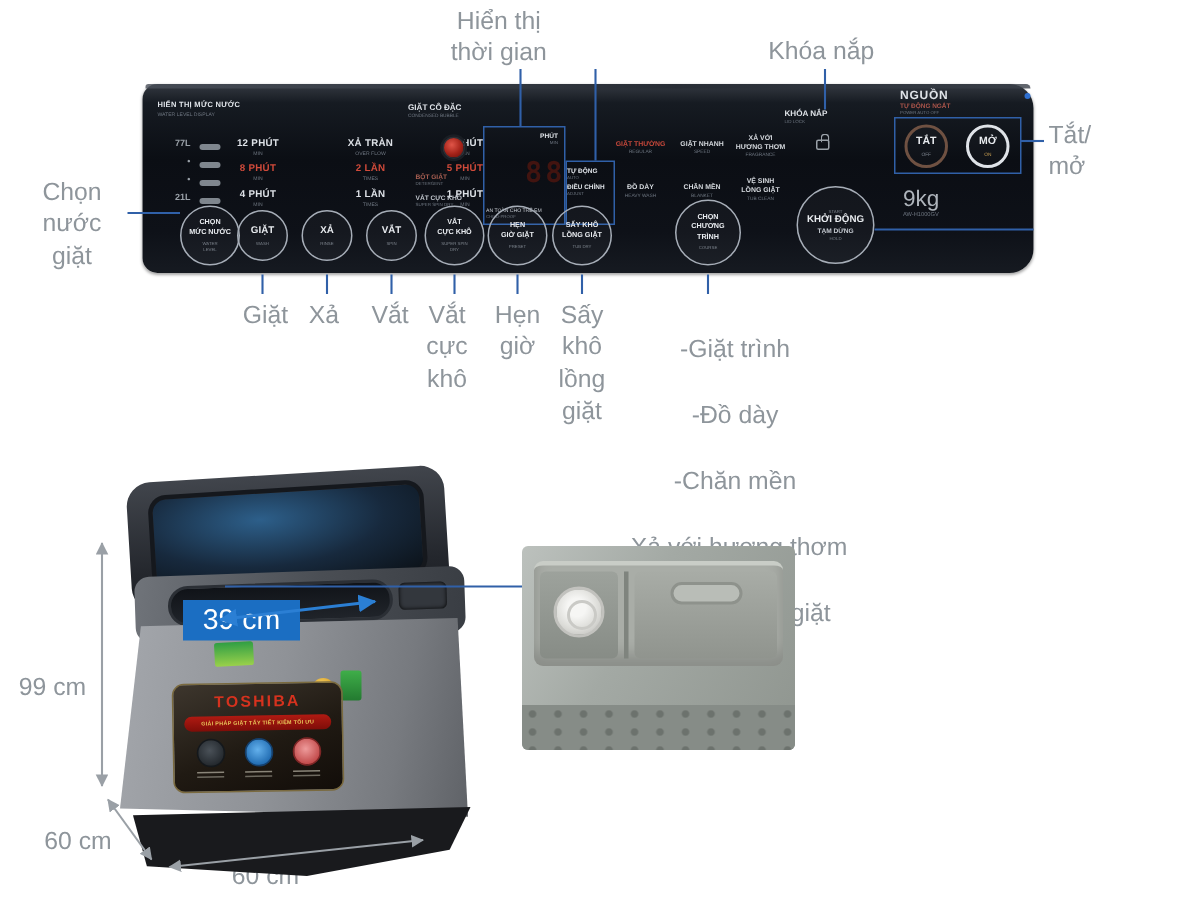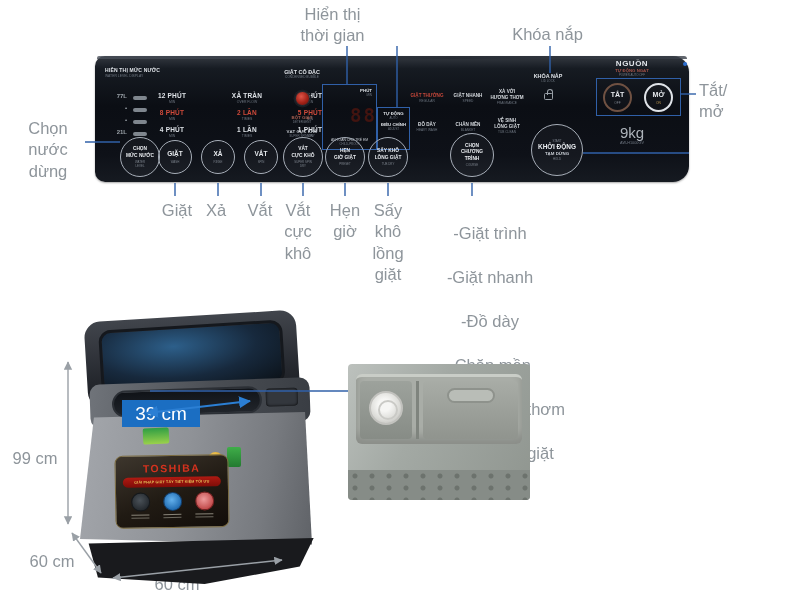--- a/index.html
+++ b/index.html
@@ -13,21 +13,21 @@
   .prog{position:absolute;color:#8e959b;font-size:16.5px;line-height:22px;text-align:center;white-space:pre-line}
   
   .panel{position:absolute;left:95px;top:56px;width:594px;height:126px;
          background:linear-gradient(180deg,#343941 0,#161b22 10%,#0b0e14 40%,#0e1118 78%,#161a21 100%);
          border-radius:10px 16px 16px 10px;box-shadow:0 1px 2px rgba(0,0,0,.35)}
   .panel::before{content:"";position:absolute;left:2px;right:2px;top:0;height:3px;
          background:linear-gradient(90deg,#4a505a,#262b33 60%,#3a4049);border-radius:10px 16px 0 0;opacity:.8}
   .p{position:absolute}
   .tvi{color:#dfe3e8;font-weight:bold}
   .ten{color:#6e7681}
-  .ctr{text-align:center}
+  .ctr{}
   
   .wl-title{font-size:5px;letter-spacing:.2px}
   .wl-sub{font-size:3.4px}
   .wl-row{position:absolute;font-size:6px;color:#9aa1a8;font-weight:bold}
   .wl-dash{position:absolute;width:14px;height:3.5px;background:#7f868e;border-radius:2px}
   
   .opt{position:absolute;width:60px;text-align:center}
   .ov{font-size:6.5px;font-weight:bold;color:#dde1e6;letter-spacing:.2px}
   .ov.hot{color:#d04a3a}
   .ou{font-size:3.4px;color:#6e7681;margin-top:.5px}
@@ -130,38 +130,37 @@
 </head>
 <body>
 
 <div class="stage">
 
   <div class="callout" style="left:285px;top:4px;width:95px">Hiển thị
 thời gian</div>
   <div class="callout" style="left:505px;top:24px;width:85px">Khóa nắp</div>
   <div class="callout" style="left:15px;top:118px;width:66px">Chọn
 nước
-dừng</div>
+giặt</div>
   <div class="callout left-al" style="left:699px;top:80px;width:60px">Tắt/
 mở</div>
   <div class="callout" style="left:152px;top:200px;width:50px">Giặt</div>
   <div class="callout" style="left:196px;top:200px;width:40px">Xả</div>
   <div class="callout" style="left:238px;top:200px;width:44px">Vắt</div>
   <div class="callout" style="left:276px;top:200px;width:44px">Vắt
 cực
 khô</div>
   <div class="callout" style="left:323px;top:200px;width:44px">Hẹn
 giờ</div>
   <div class="callout" style="left:366px;top:200px;width:44px">Sấy
 khô
 lồng
 giặt</div>
   <div class="prog" style="left:402px;top:200px;width:176px">
     <div>-Giặt trình</div>
-    <div>-Giặt nhanh</div>
     <div>-Đồ dày</div>
     <div>-Chăn mền</div>
     <div>-Xả với hương thơm</div>
     <div>-Vệ sinh lồng giặt</div>
   </div>
 
   <div class="panel">
 
     <div class="p tvi wl-title" style="left:10px;top:11px">HIỂN THỊ MỨC NƯỚC</div>
     <div class="p ten wl-sub" style="left:10px;top:18px">WATER LEVEL DISPLAY</div>

